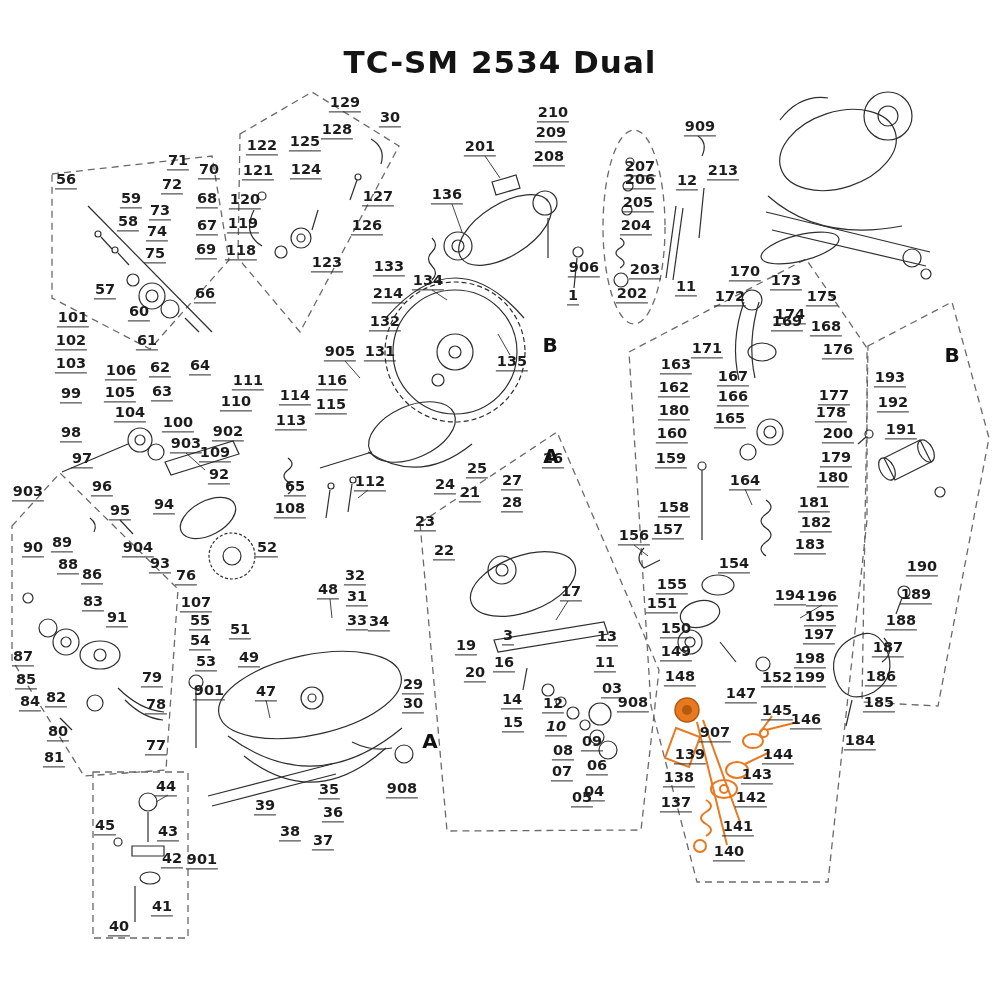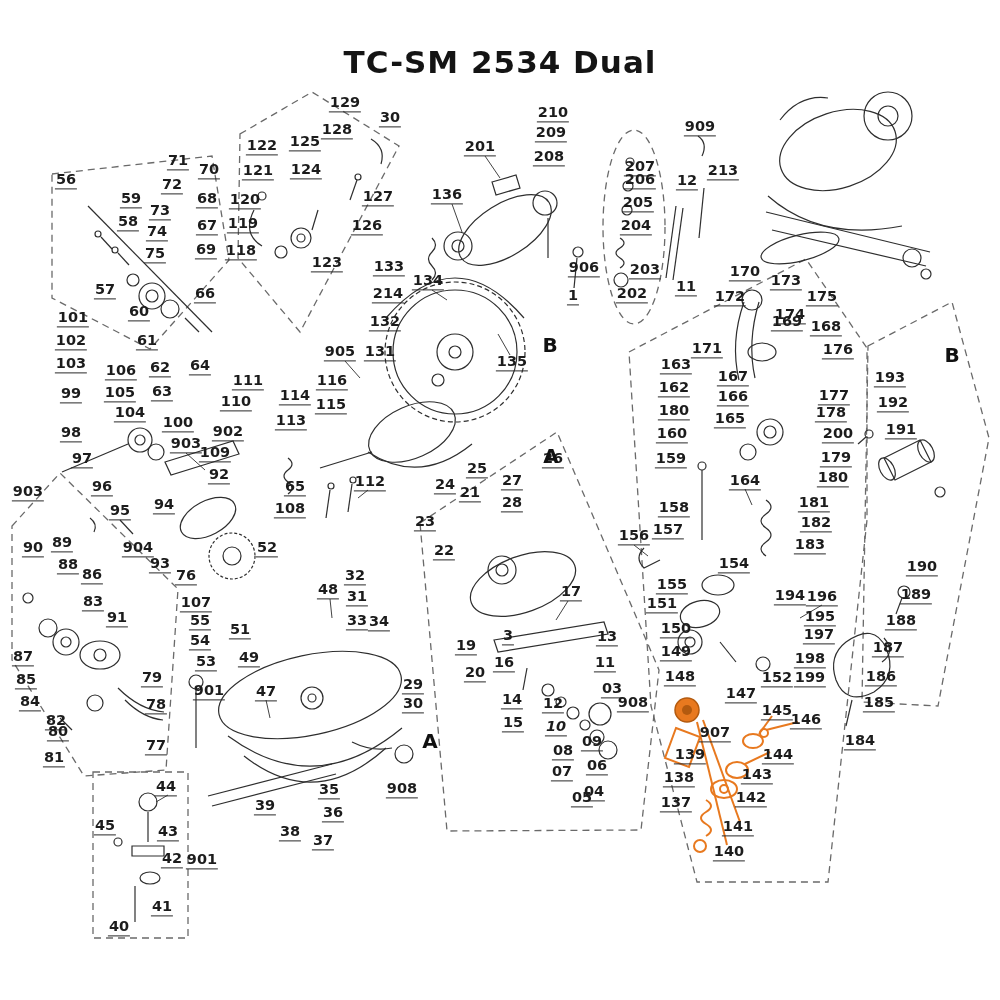--- a/index.html
+++ b/index.html
@@ -425,21 +425,21 @@
       <span class="lbl" style="left: 504px; top: 664px;">16</span>
       <span class="lbl" style="left: 605px; top: 664px;">11</span>
       <span class="lbl" style="left: 475px; top: 674px;">20</span>
       <span class="lbl" style="left: 676px; top: 653px;">149</span>
       <span class="lbl" style="left: 680px; top: 678px;">148</span>
       <span class="lbl" style="left: 777px; top: 679px;">152</span>
       <span class="lbl" style="left: 741px; top: 695px;">147</span>
       <span class="lbl" style="left: 23px; top: 658px;">87</span>
       <span class="lbl" style="left: 26px; top: 681px;">85</span>
       <span class="lbl" style="left: 30px; top: 703px;">84</span>
-      <span class="lbl" style="left: 56px; top: 699px; margin-top: 23px;">82</span>
+      <span class="lbl" style="left: 56px; top: 699px;">82</span>
       <span class="lbl" style="left: 152px; top: 679px;">79</span>
       <span class="lbl" style="left: 156px; top: 706px;">78</span>
       <span class="lbl" style="left: 413px; top: 686px;">29</span>
       <span class="lbl" style="left: 413px; top: 705px;">30</span>
       <span class="lbl" style="left: 512px; top: 701px;">14</span>
       <span class="lbl" style="left: 553px; top: 705px;">12</span>
       <span class="lbl" style="left: 513px; top: 724px;">15</span>
       <span class="lbl" style="left: 556px; top: 728px; font-style: italic;">10</span>
       <span class="lbl" style="left: 612px; top: 690px;">03</span>
       <span class="lbl" style="left: 633px; top: 704px;">908</span>

